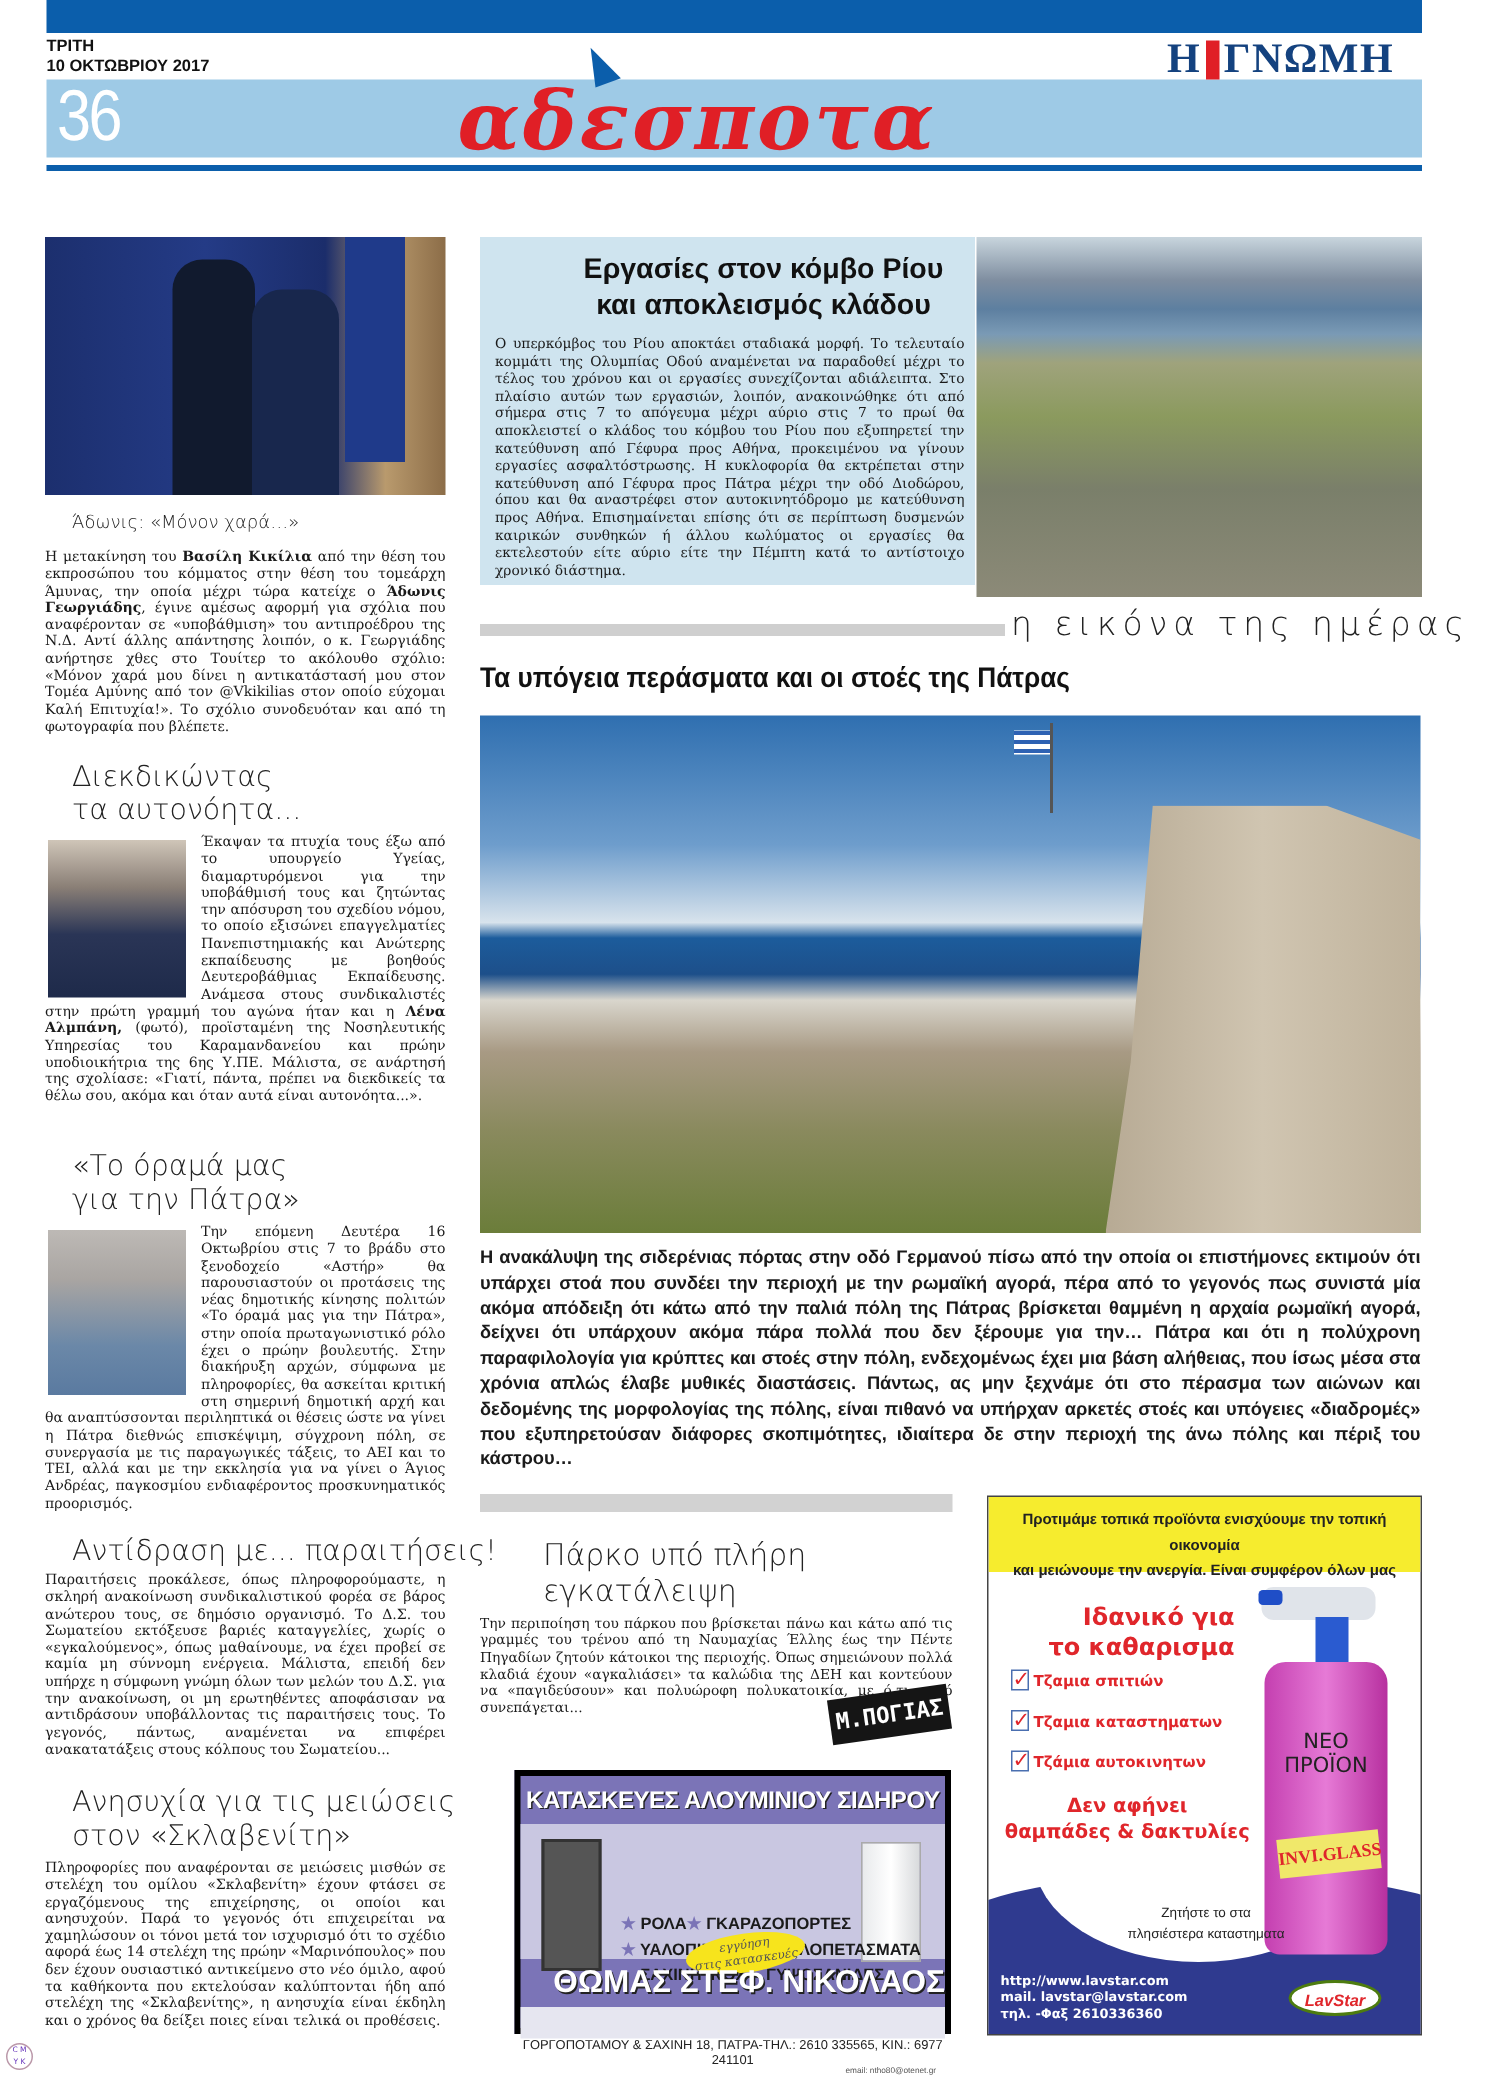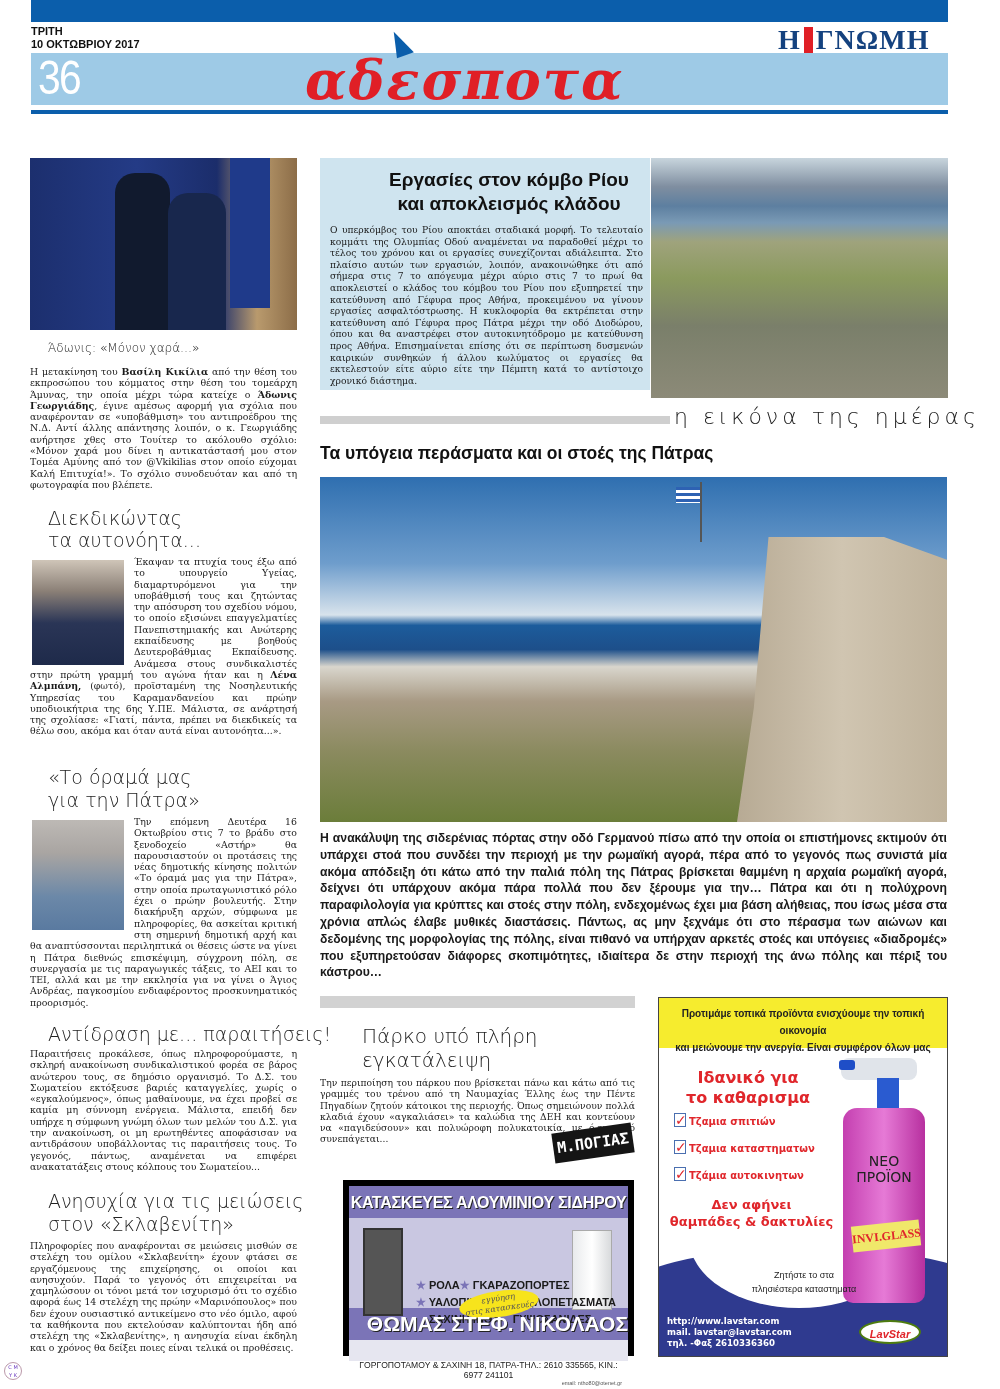--- a/index.html
+++ b/index.html
@@ -54,36 +54,36 @@
   .potd-body { left: 320px; top: 830px; width: 627px; font: bold 12.2px "Liberation Sans", sans-serif; line-height: 16.8px; text-align: justify; color:#1a1a1a; }
 
   .greybar2 { left: 320px; top: 996px; width: 315px; height: 12px; background:#d2d2d2; }
 
   
   .park-h { left: 362px; top: 1024px; font-size: 20px; line-height: 24px; }
   .park-body { left: 320px; top: 1077px; width: 315px; font-size: 9.2px; line-height: 11.3px; }
   .stamp { left: 553px; top: 1128px; width: 80px; height: 30px; background:#151515; color:#fff; font: bold 15px "DejaVu Sans Mono", monospace; text-align:center; line-height: 30px; transform: rotate(-8deg); }
 
   
-  .ad1 { left: 343px; top: 1180px; width: 291px; height: 176px; background: #7b74b7; border: 6px solid #000000; }
+  .ad1 { left: 343px; top: 1180px; width: 291px; height: 176px; background: #7b74b7; border: 4px solid #000000; }
   .ad1-top { position:absolute; left: 0; top: 0; width: 100%; text-align:center; font: bold 16px "Liberation Sans", sans-serif; color:#fff; padding-top: 8px; letter-spacing: -0.3px; text-shadow: 1px 1px 0 #222; }
   .ad1-mid { position:absolute; left: 0; top: 32px; width: 100%; height: 90px; background: #c9c7e1; }
   .ad1-door { position:absolute; left: 14px; top: 42px; width: 40px; height: 88px; background:#555; border:2px solid #333; }
   .ad1-win { position:absolute; right: 16px; top: 44px; width: 40px; height: 80px; background: linear-gradient(90deg,#e8eaec,#fff,#d8dadc); border:1px solid #aaa; }
   .ad1-list { position:absolute; left: 67px; top: 48px; font: bold 11px "Liberation Sans", sans-serif; line-height: 17px; color:#1a1a1a;margin-top:43px; }
   .ad1-list .star { color: #7b74b7; }
   .ad1-badge { position:absolute; left: 110px; top: 105px; width: 80px; height: 26px; background:#f7e41c; border-radius: 50%; font: italic 8px "DejaVu Serif", serif; color:#555; text-align:center; line-height: 10px; padding-top: 3px; transform: rotate(-8deg); }
   .ad1-name { position:absolute; left: 0; top: 126px; width: 100%; text-align:right; font: bold 21px "Liberation Sans", sans-serif; color:#fff; text-shadow: 1px 1px 0 #222; }
   .ad1-foot { position:absolute; left: 0; top: 154px; width: 100%; height: 21px; background: #e6e6f0; font: 8.6px "Liberation Sans", sans-serif; text-align:center; padding-top: 20px; color:#222; }
   .ad1-email { display:block; font-size: 5.5px; text-align:right; padding-right: 6px; color:#555; }
 
   
   .ad2 { left: 658px; top: 997px; width: 290px; height: 360px; border: 1px solid #444; background:#fff; overflow:hidden; }
   .ad2-top { position:absolute; left: 0; top: 0; width: 100%; height: 50px; background: #f6ec2e; font: bold 10px "Liberation Sans", sans-serif; line-height: 17px; text-align:center; color:#222; padding-top: 7px; }
-  .ad2-h { position:absolute; left: 14px; top: 70px; width: 150px; text-align:center; font: bold 16px "DejaVu Sans", sans-serif; line-height: 20px; color: #e0262b; }
+  .ad2-h { position:absolute; left: 14px; top: 70px; width: 150px; text-align:right; font: bold 16px "DejaVu Sans", sans-serif; line-height: 20px; color: #e0262b; }
   .ad2-list { position:absolute; left: 15px; top: 110px; font: bold 10px "DejaVu Sans", sans-serif; line-height: 27px; color:#e0262b; }
   .ad2-list .chk { color: #e0262b; font-size: 14px; border: 1px solid #4a6fb0; display:inline-block; width: 12px; height: 14px; line-height: 12px; margin-right: 3px; }
   .ad2-h2 { position:absolute; left: 10px; top: 198px; width: 165px; text-align:center; font: bold 13px "DejaVu Sans", sans-serif; line-height: 17px; color:#e0262b; }
   .ad2-wave { position:absolute; left: -40px; top: 250px; width: 380px; height: 160px; background: #2f3a8f; border-radius: 50% 50% 0 0 / 30% 30% 0 0; }
   .ad2-wave2 { position:absolute; left: 30px; top: 240px; width: 220px; height: 70px; background: #fff; border-radius: 0 0 50% 50% / 0 0 100% 100%; }
   .ad2-ask { position:absolute; left: 85px; top: 270px; width: 120px; text-align:center; font: 9px "Liberation Sans", sans-serif; line-height: 14px; color:#222; }
   .ad2-bottle { position:absolute; left: 178px; top: 60px; width: 92px; height: 245px; }
   .ad2-bottle .trigger { position:absolute; left: 4px; top: 0; width: 76px; height: 22px; background: #e0e4ea; border-radius: 8px; }
   .ad2-bottle .nozzle { position:absolute; left: 2px; top: 2px; width: 16px; height: 10px; background: #1f4ec7; border-radius: 3px; }
   .ad2-bottle .neck { position:absolute; left: 40px; top: 20px; width: 22px; height: 30px; background: #2a5bd0; }

